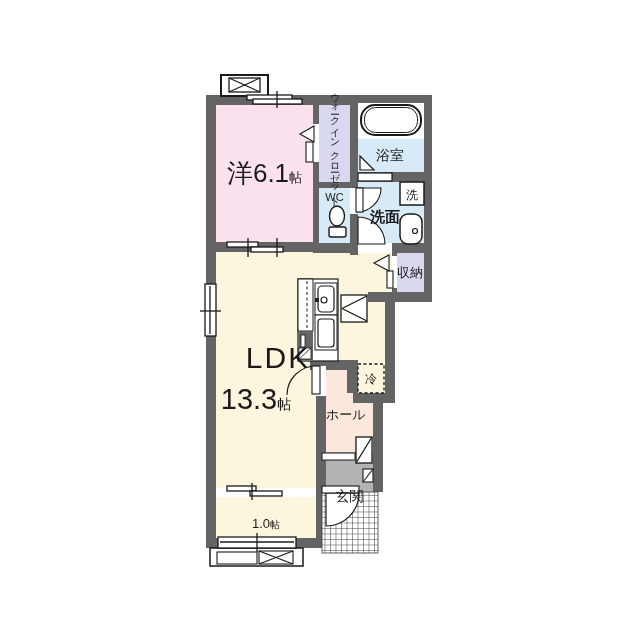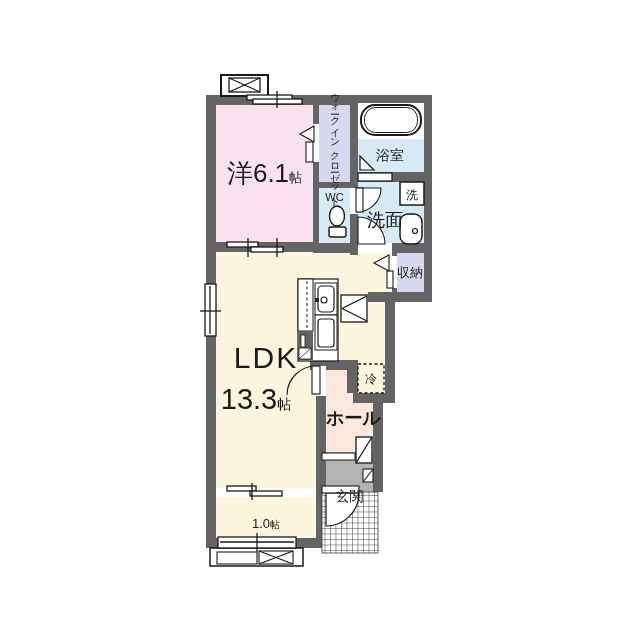--- a/index.html
+++ b/index.html
@@ -216,29 +216,29 @@
   </div>
 
   <div class="lbl vtext" style="left:319px;top:105px;width:31px;height:77px;text-align:left;">
     <span>ウォークイン</span>
       <span>クローゼット</span>
   </div>
 
   <div class="lbl" style="left:319px;top:191px;width:31px;font-size:11px;">WC</div>
   <div class="lbl" style="left:356px;top:147px;width:68px;font-size:14px;">浴室</div>
   <div class="lbl" style="left:400px;top:187px;width:24px;font-size:12px;">洗</div>
-  <div class="lbl" style="left:360px;top:208px;width:50px;font-size:18px;">洗面</div>
+  <div class="lbl" style="left:360px;top:208px;width:50px;font-size:15px;font-weight:bold;">洗面</div>
   <div class="lbl" style="left:395px;top:264px;width:30px;font-size:13px;">収納</div>
 
-  <div class="lbl" style="left:216px;top:341px;width:100px;font-size:30px;letter-spacing:2px;">LDK</div>
+  <div class="lbl" style="left:228px;top:341px;width:100px;font-size:30px;letter-spacing:2px;">LDK</div>
   <div class="lbl" style="left:204px;top:383px;width:104px;font-size:29px;text-align:center;">
     <span>13.3</span><span class="unit" style="font-size:14px;">帖</span>
   </div>
 
   <div class="lbl" style="left:358px;top:371px;width:26px;font-size:12px;">冷</div>
-  <div class="lbl" style="left:326px;top:406px;width:33px;font-size:18px;font-weight:bold;">ホール</div>
+  <div class="lbl" style="left:326px;top:406px;width:33px;font-size:13px;">ホール</div>
   <div class="lbl" style="left:326px;top:464px;width:47px;font-size:14px;margin-top:24px;">玄関</div>
 
   <div class="lbl" style="left:216px;top:516px;width:100px;font-size:13px;">
     <span>1.0</span><span class="unit" style="font-size:10px;">帖</span>
   </div>
 
 </div>
 
 </body></html>

